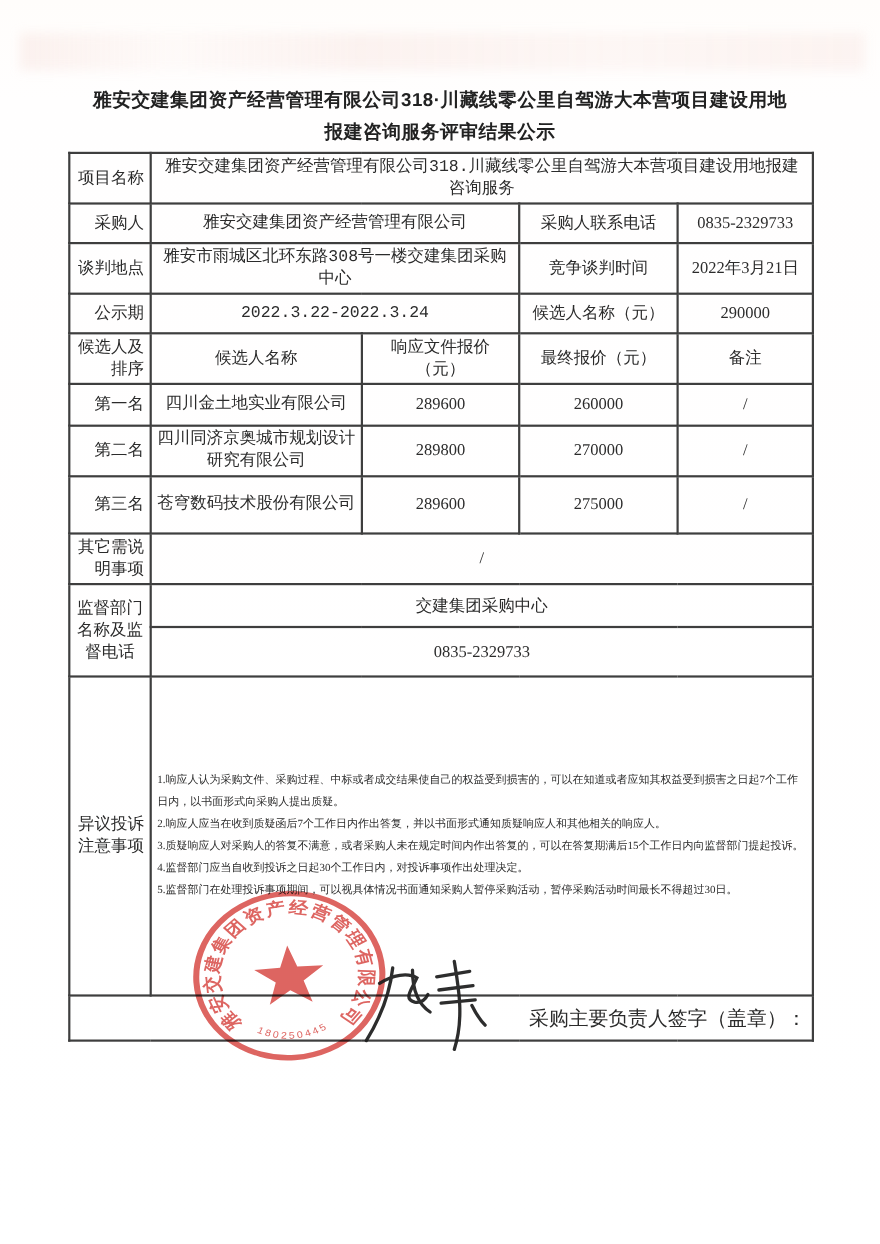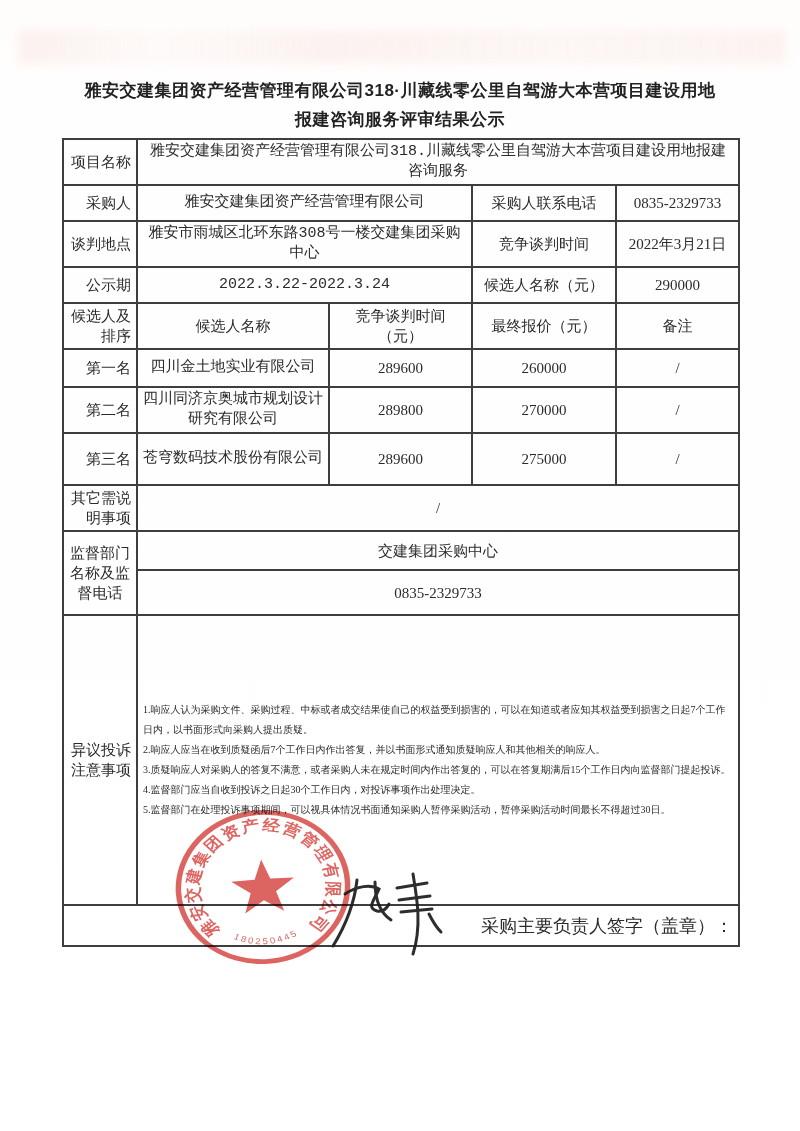--- a/index.html
+++ b/index.html
@@ -125,21 +125,21 @@
     <tr style="height:36px">
       <td class="lbl">公示期</td>
       <td class="val-l" colspan="2">2022.3.22-2022.3.24</td>
       <td class="lbl-c">候选人名称（元）</td>
       <td class="val-c">290000</td>
     </tr>
 
     <tr style="height:42px">
       <td class="lbl">候选人及排序</td>
       <td class="val-c">候选人名称</td>
-      <td class="val-c">竞争谈判时间（元）</td>
+      <td class="val-c">响应文件报价（元）</td>
       <td class="val-c">最终报价（元）</td>
       <td class="val-c">备注</td>
     </tr>
 
     <tr style="height:38px">
       <td class="lbl">第一名</td>
       <td class="val-l">四川金土地实业有限公司</td>
       <td class="val-c">289600</td>
       <td class="val-c">260000</td>
       <td class="val-c">/</td>

